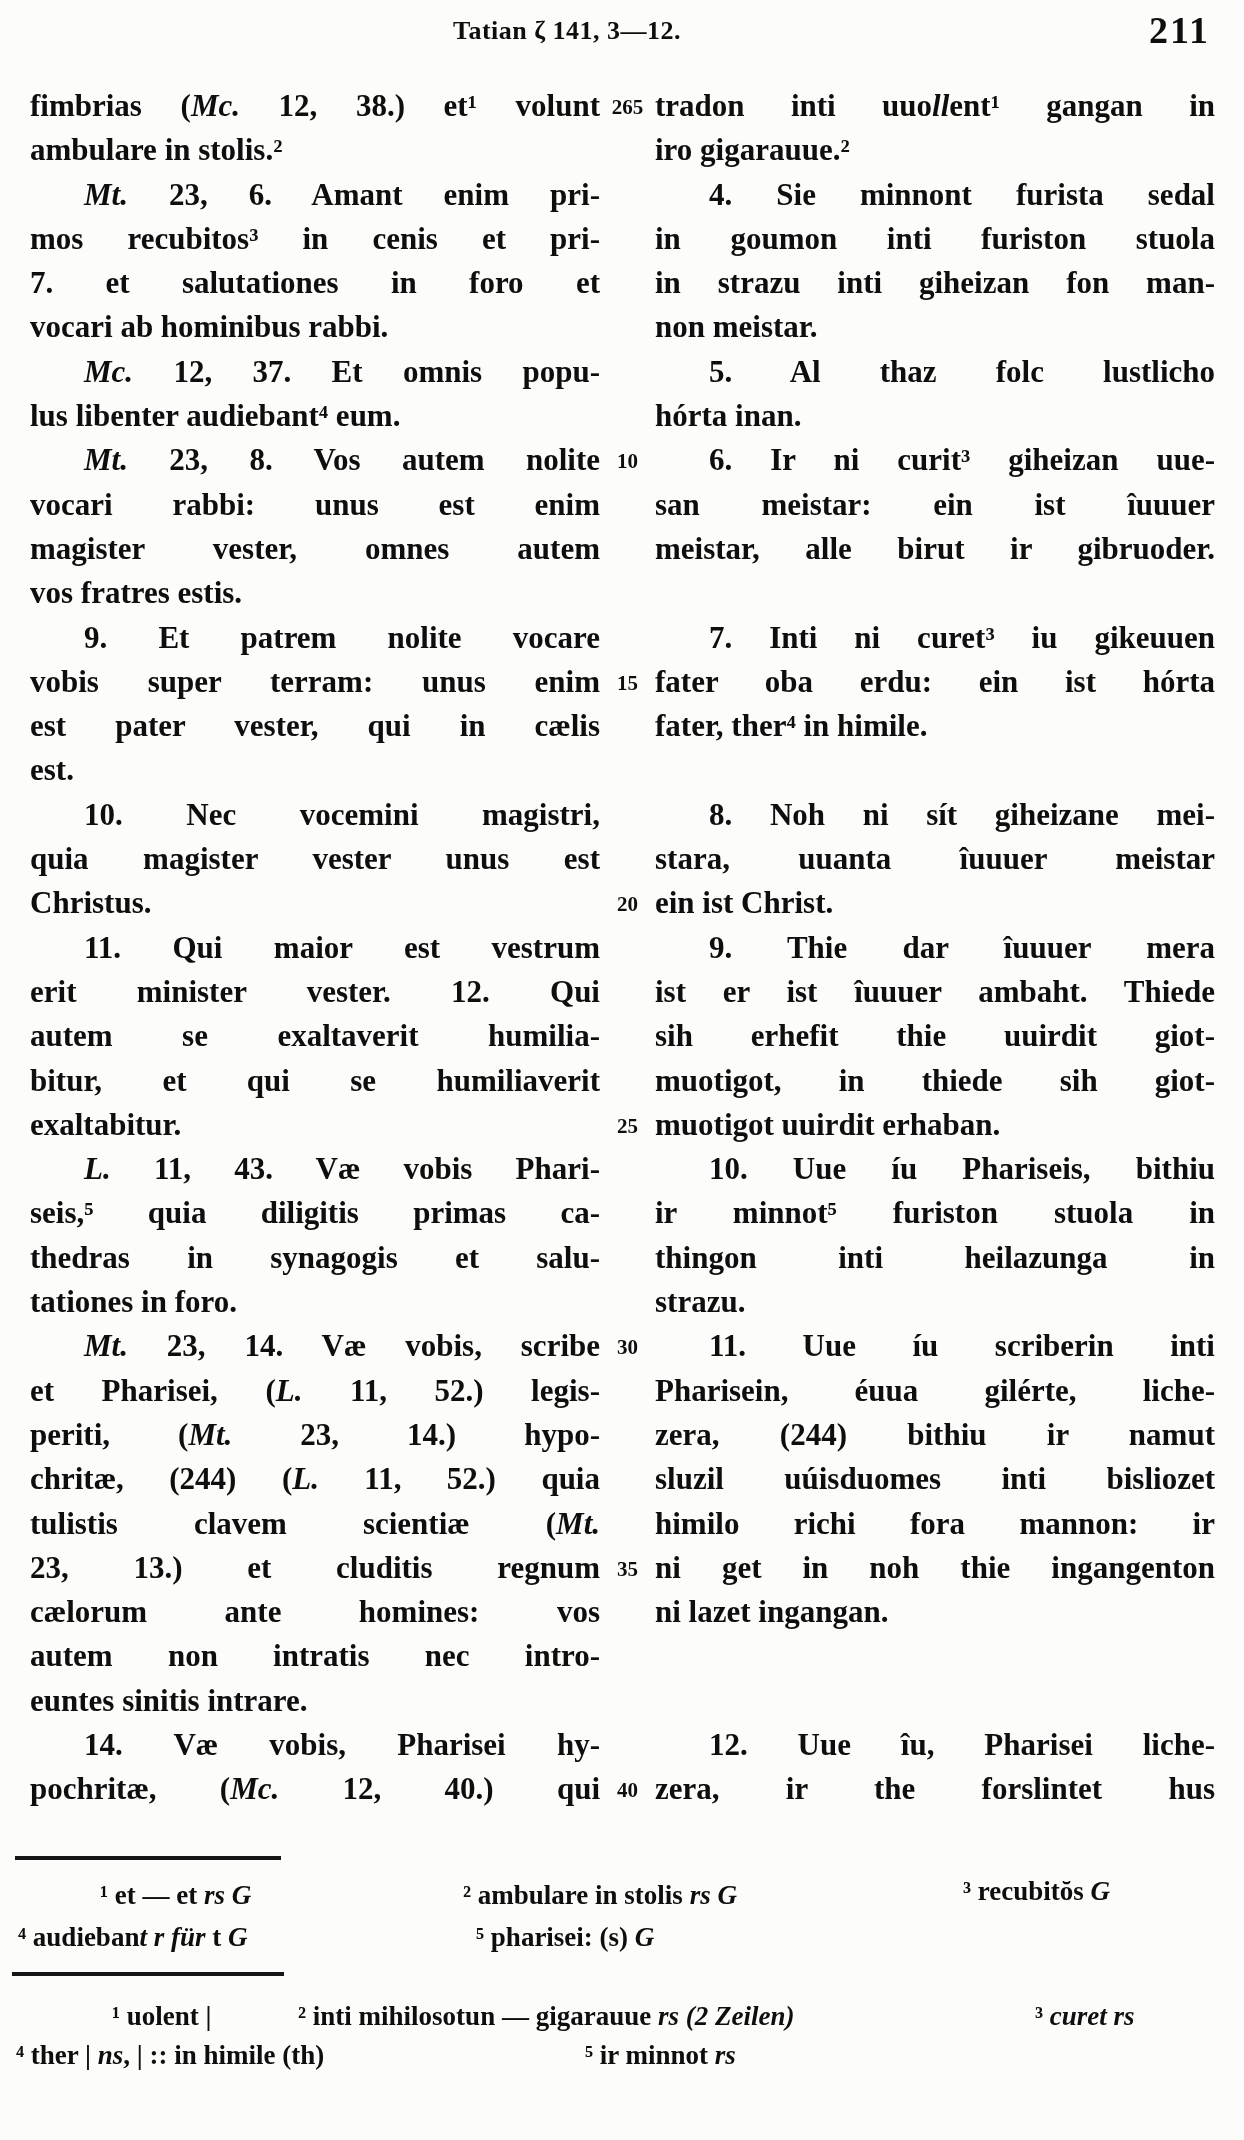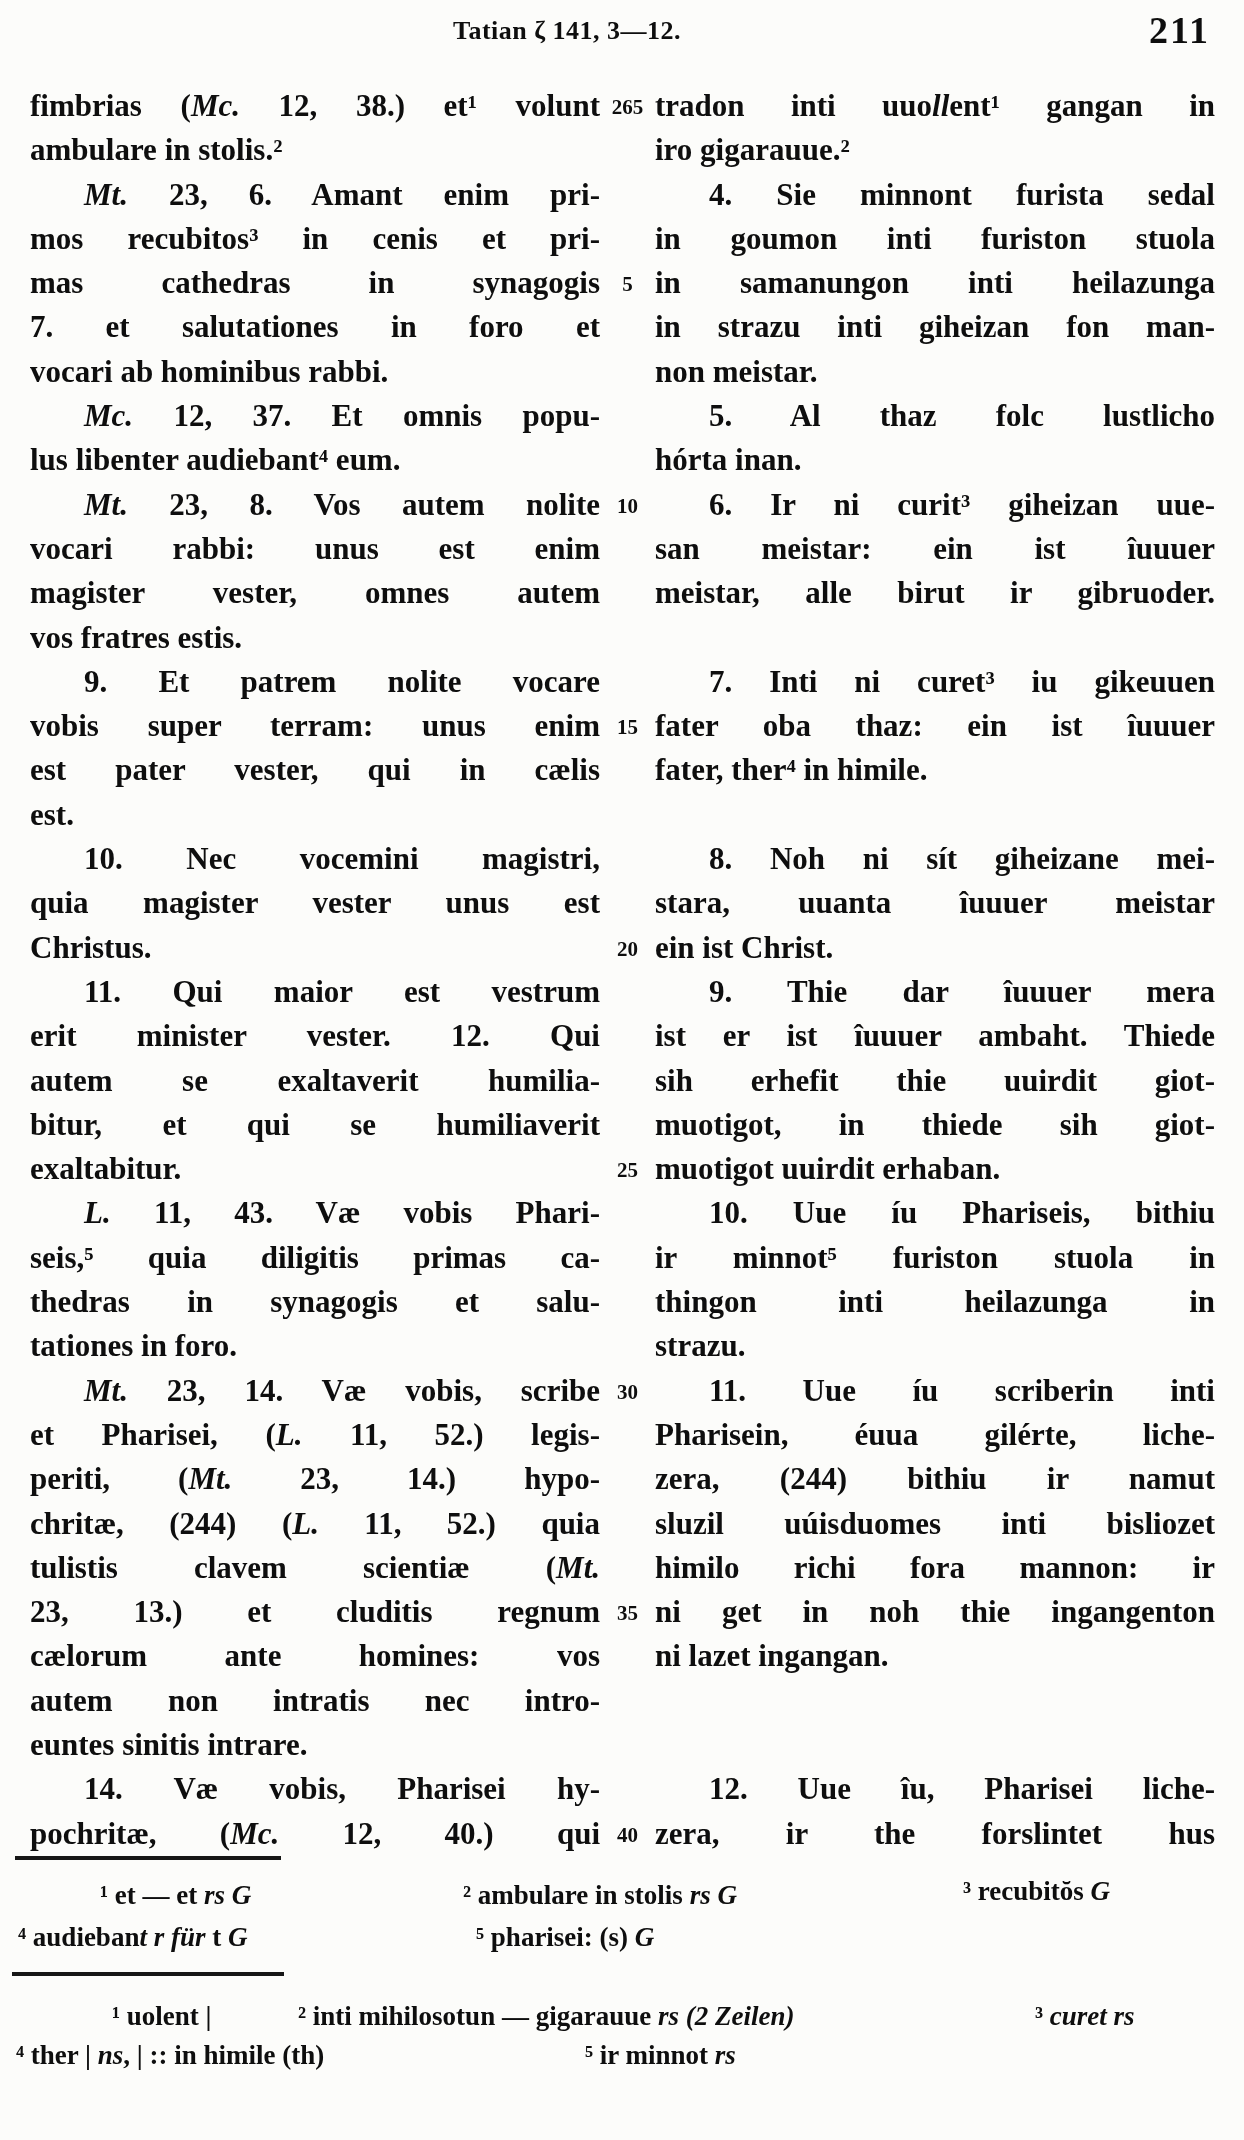--- a/index.html
+++ b/index.html
@@ -72,25 +72,20 @@
         <div class="cell lcol tx j ind"><i>Mt.</i> 23, 6. Amant enim pri-</div>
         <div class="gut"></div>
         <div class="cell rcol tx j ind">4. Sie minnont furista sedal</div>
       </div>
       <div class="row">
         <div class="cell lcol tx j">mos recubitos³ in cenis et pri-</div>
         <div class="gut"></div>
         <div class="cell rcol tx j">in goumon inti furiston stuola</div>
       </div>
       <div class="row">
-        <div class="cell lcol tx j">mas cathedras in synagogis</div>
-        <div class="gut">5</div>
-        <div class="cell rcol tx j">in samanungon inti heilazunga</div>
-      </div>
-      <div class="row">
         <div class="cell lcol tx j">7. et salutationes in foro et</div>
         <div class="gut"></div>
         <div class="cell rcol tx j">in strazu inti giheizan fon man-</div>
       </div>
       <div class="row">
         <div class="cell lcol tx">vocari ab hominibus rabbi.</div>
         <div class="gut"></div>
         <div class="cell rcol tx">non meistar.</div>
       </div>
       <div class="row">
@@ -124,21 +119,21 @@
         <div class="cell rcol tx"></div>
       </div>
       <div class="row">
         <div class="cell lcol tx j ind">9. Et patrem nolite vocare</div>
         <div class="gut"></div>
         <div class="cell rcol tx j ind">7. Inti ni curet³ iu gikeuuen</div>
       </div>
       <div class="row">
         <div class="cell lcol tx j">vobis super terram: unus enim</div>
         <div class="gut">15</div>
-        <div class="cell rcol tx j">fater oba thaz: ein ist îuuuer</div>
+        <div class="cell rcol tx j">fater oba erdu: ein ist hórta</div>
       </div>
       <div class="row">
         <div class="cell lcol tx j">est pater vester, qui in cælis</div>
         <div class="gut"></div>
         <div class="cell rcol tx">fater, ther⁴ in himile.</div>
       </div>
       <div class="row">
         <div class="cell lcol tx">est.</div>
         <div class="gut"></div>
         <div class="cell rcol tx"></div>

